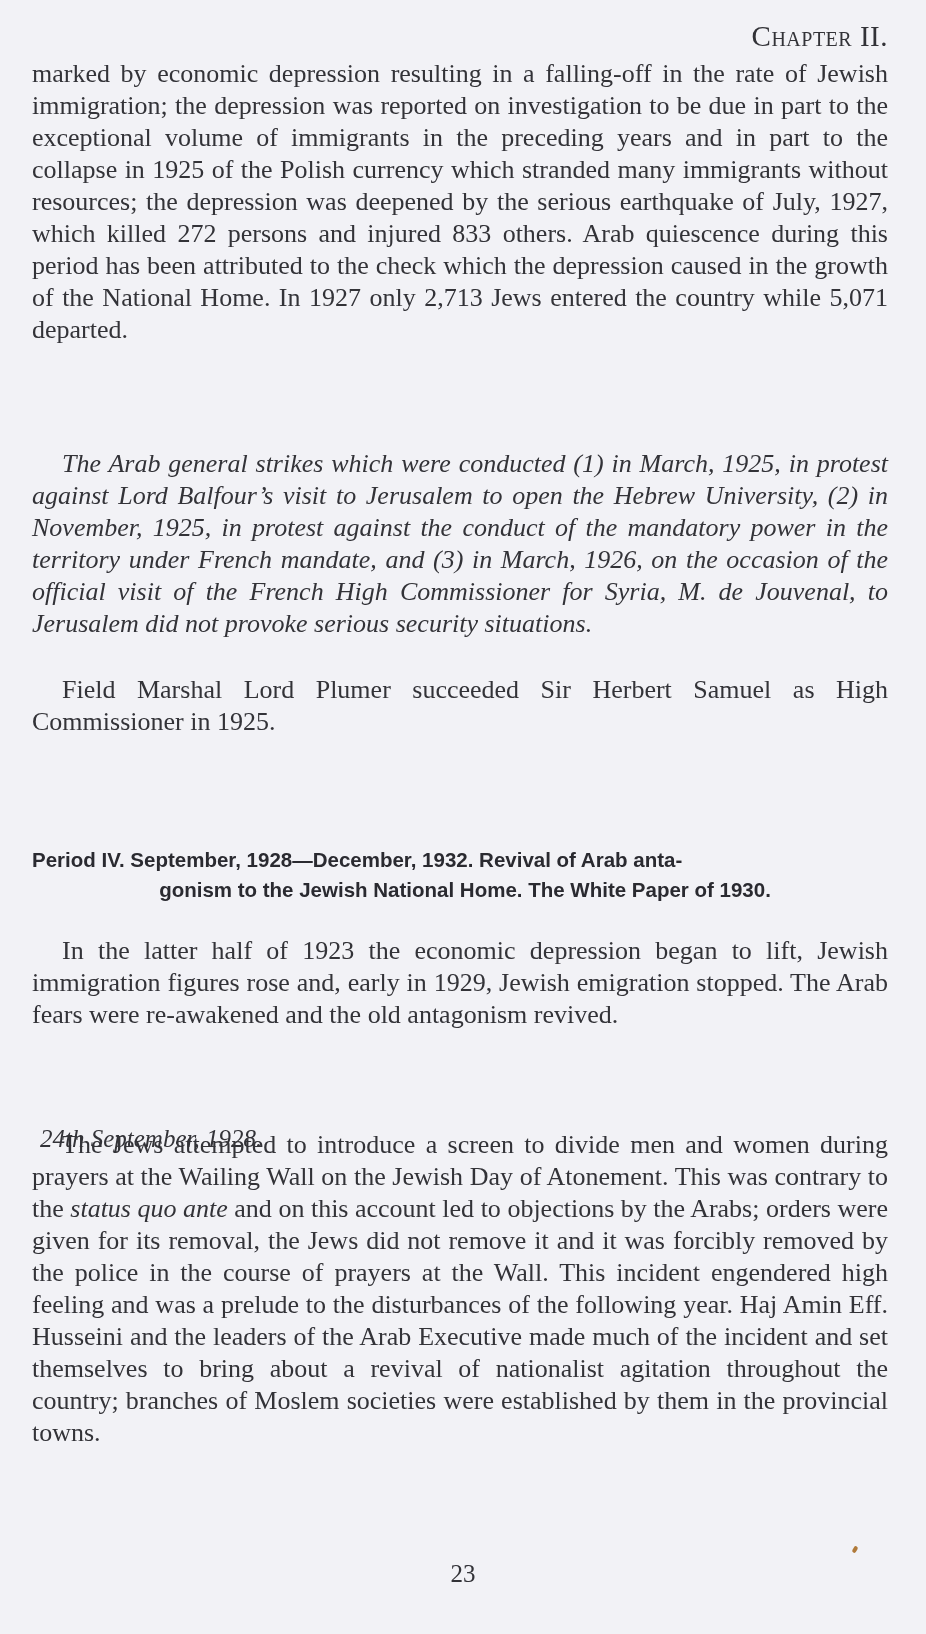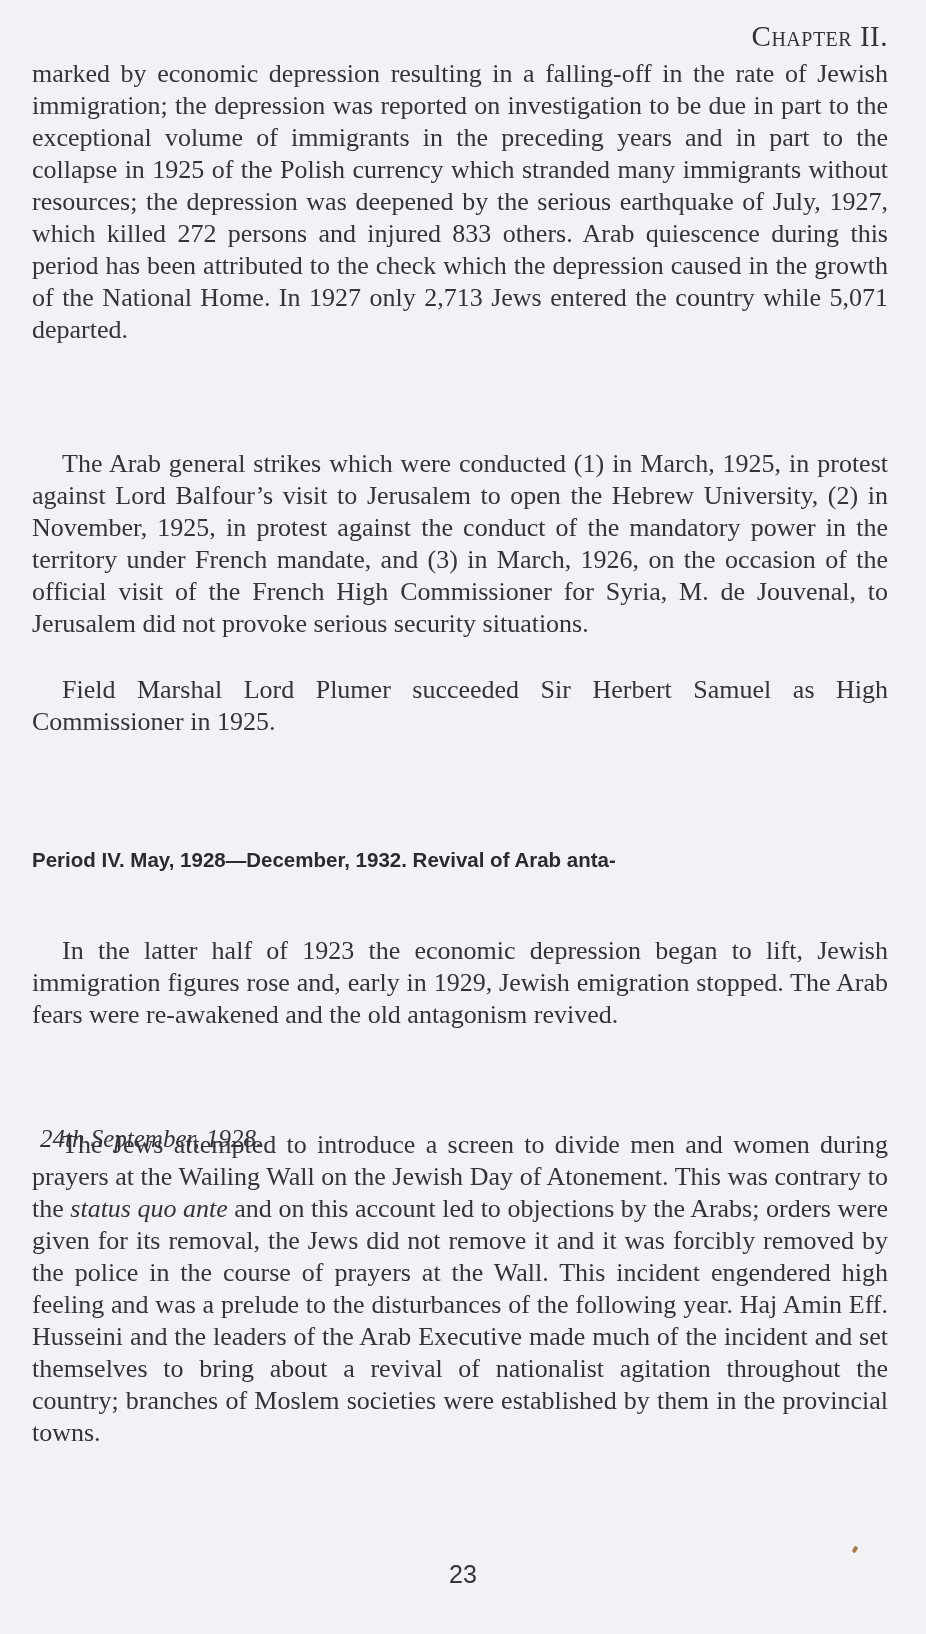--- a/index.html
+++ b/index.html
@@ -53,21 +53,21 @@
       font-style: italic;
       font-size: 25px;
       color: #333338;
     }
     .page-number {
       position: absolute;
       top: 1560px;
       left: 0;
       width: 926px;
       text-align: center;
-      font-family: Liberation Sans, sans-serif;
+      font-family: Liberation Serif, serif;
       font-size: 25px;
       color: #333338;
     }
     .speck {
       position: absolute;
       left: 853px;
       top: 1546px;
       width: 4px;
       height: 7px;
       background: #b07a3a;
@@ -77,30 +77,31 @@
   </style>
 </head>
 <body>
 
 <div class="running-head">Chapter II.</div>
 
 <div class="body-text para" style="top:58px;">
   <p>marked by economic depression resulting in a falling-off in the rate of Jewish immigration; the depression was reported on investigation to be due in part to the exceptional volume of immigrants in the preceding years and in part to the collapse in 1925 of the Polish currency which stranded many immigrants without resources; the depression was deepened by the serious earthquake of July, 1927, which killed 272 persons and injured 833 others. Arab quiescence during this period has been attributed to the check which the depression caused in the growth of the National Home. In 1927 only 2,713 Jews entered the country while 5,071 departed.</p>
 </div>
 
-<div class="body-text para" style="top:448px;">
+<div class="body-text para" style="top:448px;font-style:italic;">
   <p class="indent">The Arab general strikes which were conducted (1) in March, 1925, in protest against Lord Balfour’s visit to Jerusalem to open the Hebrew University, (2) in November, 1925, in protest against the conduct of the mandatory power in the territory under French mandate, and (3) in March, 1926, on the occasion of the official visit of the French High Commissioner for Syria, M. de Jouvenal, to Jerusalem did not provoke serious security situations.</p>
 </div>
 
 <div class="body-text para" style="top:674px;">
   <p class="indent">Field Marshal Lord Plumer succeeded Sir Herbert Samuel as High Commissioner in 1925.</p>
 </div>
 
 <div class="heading" style="top:845px;">
-  <span>Period IV. May, 1928—December, 1932. Revival of Arab anta-</span>
+  <span>Period IV. September, 1928—December, 1932. Revival of Arab anta-</span>
+  <span class="line2">gonism to the Jewish National Home. The White Paper of 1930.</span>
 </div>
 
 <div class="body-text para" style="top:935px;">
   <p class="indent">In the latter half of 1923 the economic depression began to lift, Jewish immigration figures rose and, early in 1929, Jewish emigration stopped. The Arab fears were re-awakened and the old antagonism revived.</p>
 </div>
 
 <div class="italic-date" style="top:1125px;">24th September, 1928.</div>
 
 <div class="body-text para" style="top:1129px;">
   <p class="indent"><span>The Jews attempted to introduce a screen to divide men and women during prayers at the Wailing Wall on the Jewish Day of Atonement. This was contrary to the </span><i>status quo ante</i><span> and on this account led to objections by the Arabs; orders were given for its removal, the Jews did not remove it and it was forcibly removed by the police in the course of prayers at the Wall. This incident engendered high feeling and was a prelude to the disturbances of the following year. Haj Amin Eff. Husseini and the leaders of the Arab Executive made much of the incident and set themselves to bring about a revival of nationalist agitation throughout the country; branches of Moslem societies were established by them in the provincial towns.</span></p>

